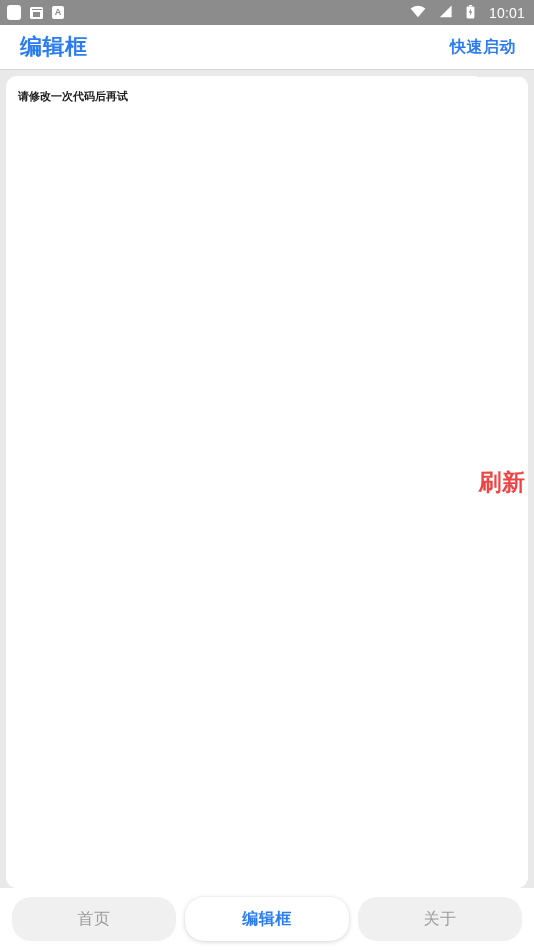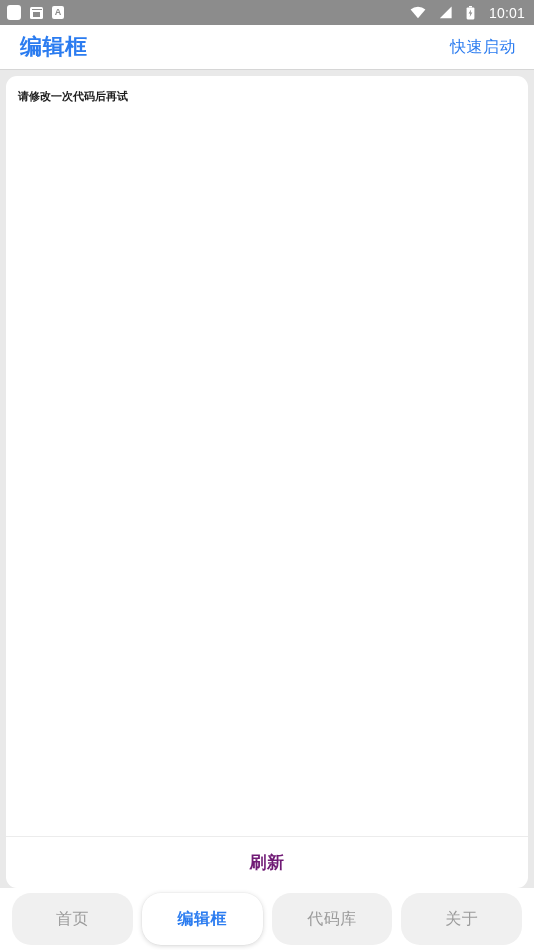--- a/index.html
+++ b/index.html
@@ -17,21 +17,21 @@
 
   
   .statusbar {
     height:25px; flex:0 0 25px;
     background:#8c8c8c;
     display:flex; align-items:center;
     padding:0 9px 0 7px;
     color:#ffffff;
   }
   .sb-left { display:flex; align-items:center; gap:9px; }
-  .sb-right { margin-left:auto; display:flex; align-items:center; gap:13px; }
+  .sb-right { margin-left:auto; display:flex; gap:13px; }
   .sb-sq {
     width:14px; height:15px; background:#ffffff; border-radius:3px;
     display:block;
   }
   .sb-mail {
     width:13px; height:12px; background:#ffffff; border-radius:1.5px;
     position:relative; display:block;
   }
   .sb-mail::before {
     content:""; position:absolute; left:1.5px; top:2px;
@@ -63,36 +63,36 @@
     border-bottom:1px solid #d6d6d6;
     display:flex; align-items:center;
     padding:0 18px 0 20px;
   }
   .app-title {
     color:#2b7cf0; font-size:22px; font-weight:bold;
     letter-spacing:0.5px;
   }
   .app-action {
     margin-left:auto;
-    color:#2b7cf0; font-size:16px; font-weight:normal;
+    color:#2b7cf0; font-size:16px; font-weight:bold;
     letter-spacing:0.5px; cursor:pointer;
   }
 
   
   .card-wrap {
     flex:1 1 auto;
     padding:6px 6px 0 6px;
     display:flex; flex-direction:column;
     min-height:0;
   }
   .card {
     flex:1 1 auto;
     background:#ffffff;
     border-radius:11px;
-    display:flex; flex-direction:column;
+    display:flex; flex-direction:row;
     overflow:hidden;
     min-height:0;
   }
   .editor {
     flex:1 1 auto;
     padding:12px 12px 8px 12px;
     font-size:11px;
     line-height:1.5;
     color:#1c1c1c;
     font-weight:bold;
@@ -101,37 +101,37 @@
     word-break:break-word;
     outline:none;
   }
   .actions {
     flex:0 0 52px;
     display:flex; align-items:center;
     border-top:1px solid #ececec;
   }
   .action-btn {
     flex:1 1 0; text-align:center;
-    font-size:17px; font-weight:bold; color:#701a75;
+    font-size:23px; font-weight:bold; color:#ef4444;
     letter-spacing:0.5px; cursor:pointer;
     user-select:none;
   }
 
   
   .tabbar {
     flex:0 0 62px;
     background:#ffffff;
     display:flex; align-items:center;
     justify-content:space-between;
     padding:0 12px;
     gap:9px;
   }
   .tab {
     flex:1 1 0;
-    height:52px;
+    height:44px;
     border-radius:19px;
     background:#f0f0f0;
     display:flex; align-items:center; justify-content:center;
     font-size:16px; color:#9b9b9b;
     cursor:pointer; user-select:none;
     letter-spacing:0.5px;
     font-family:Liberation Mono, monospace;
   }
   .tab.active {
     background:#ffffff;
@@ -177,17 +177,16 @@
       <div class="editor" contenteditable="true" placeholder="请修改一次代码后再试" style="">请修改一次代码后再试</div>
       <div class="actions">
         <div class="action-btn">刷新</div>
       </div>
     </div>
   </div>
 
   <div class="tabbar">
     <div class="tab">首页</div>
     <div class="tab active">编辑框</div>
-    <div class="tab">代码库</div>
     <div class="tab">关于</div>
   </div>
 
 </div>
 
 </body></html>

